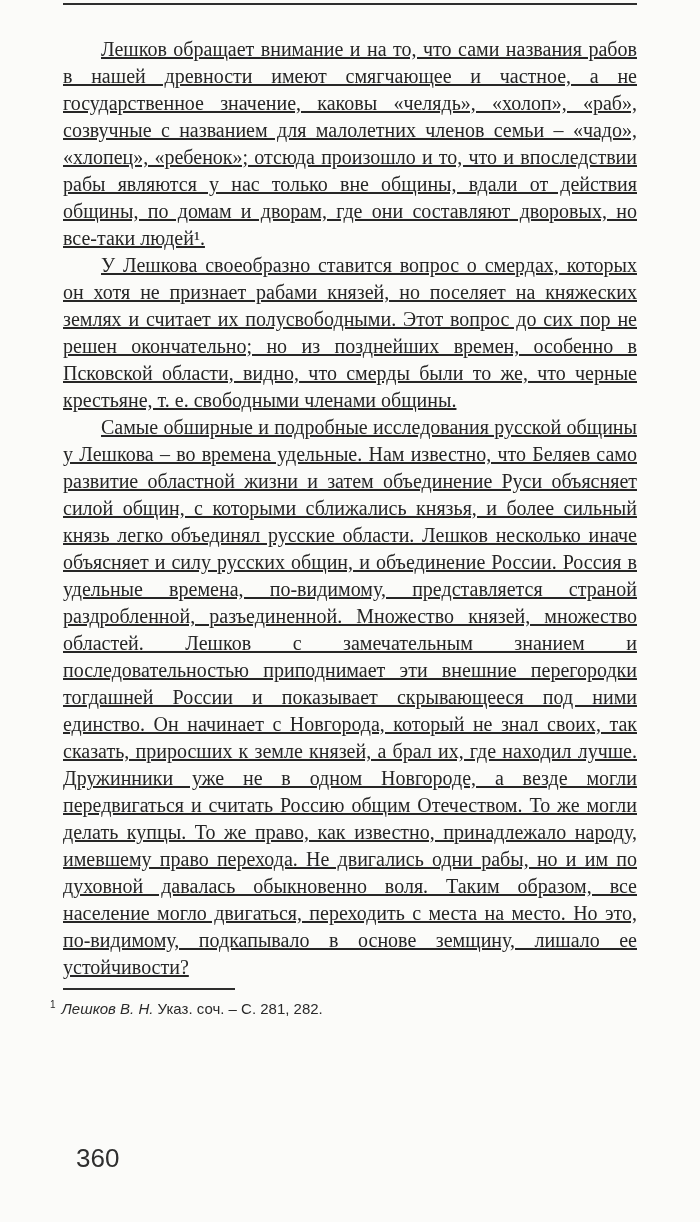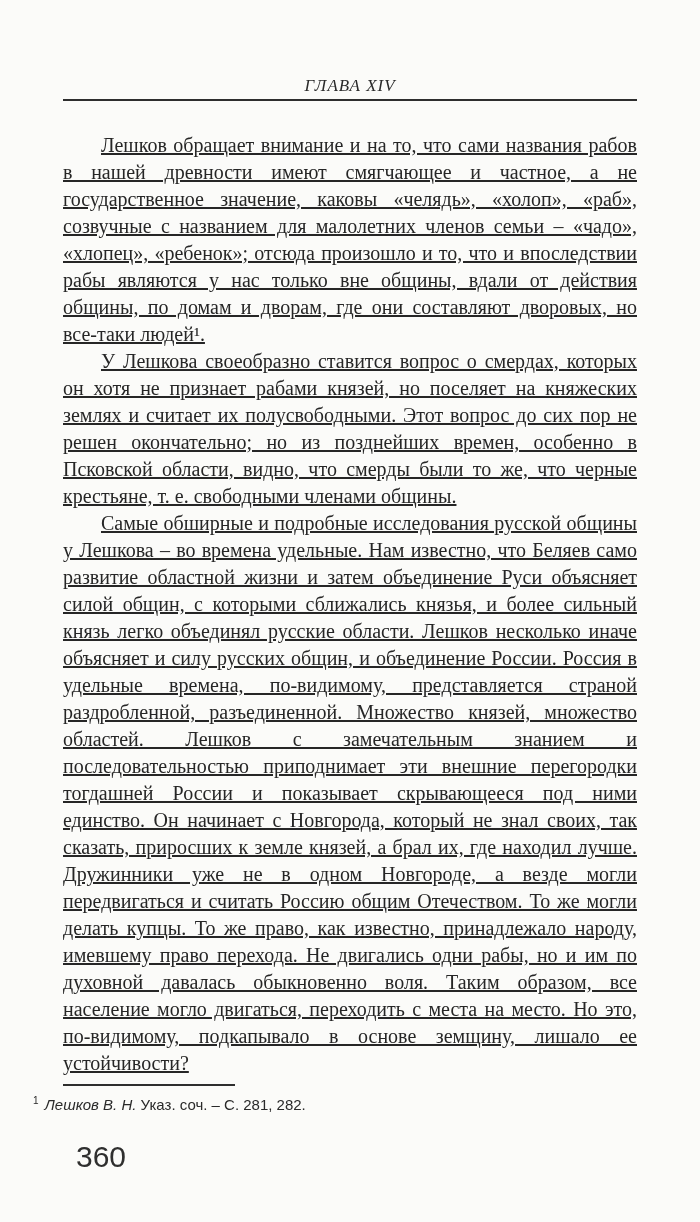--- a/index.html
+++ b/index.html
@@ -46,50 +46,47 @@
     margin: 0;
     text-indent: 38px;
   }
   .footnote-rule {
     width: 172px;
     margin: 7px 0 0 63px;
     border: 0;
     border-top: 2px solid #2e2e2e;
   }
   .footnote {
-    margin: 5px 63px 0 33px;
+    margin: 5px 63px 0 50px;
     font-family: "Liberation Sans", sans-serif;
     font-size: 15px;
     line-height: 20px;
     color: #2a2a2a;
   }
   .footnote sup {
     font-size: 10px;
     margin-right: 6px;
   }
   .fn-author {
     font-style: italic;
   }
   .page-number {
     position: absolute;
     left: 76px;
     bottom: 48px;
     font-family: "Liberation Sans", sans-serif;
-    font-size: 30px;
+    font-size: 26px;
     color: #2f2f2f;
   }
 </style>
 </head>
 <body>
 
 <div class="page">
 
-  <div class="running-head">
-    <span>ГЛАВА XIV</span>
-  </div>
 
   <hr class="head-rule">
 
   <div class="body-text">
     <p>Лешков обращает внимание и на то, что сами названия рабов в нашей древности имеют смягчающее и частное, а не государственное значение, каковы «челядь», «холоп», «раб», созвучные с названием для малолетних членов семьи – «чадо», «хлопец», «ребенок»; отсюда произошло и то, что и впоследствии рабы являются у нас только вне общины, вдали от действия общины, по домам и дворам, где они составляют дворовых, но все-таки людей¹.</p>
     <p>У Лешкова своеобразно ставится вопрос о смердах, которых он хотя не признает рабами князей, но поселяет на княжеских землях и считает их полусвободными. Этот вопрос до сих пор не решен окончательно; но из позднейших времен, особенно в Псковской области, видно, что смерды были то же, что черные крестьяне, т. е. свободными членами общины.</p>
     <p>Самые обширные и подробные исследования русской общины у Лешкова – во времена удельные. Нам известно, что Беляев само развитие областной жизни и затем объединение Руси объясняет силой общин, с которыми сближались князья, и более сильный князь легко объединял русские области. Лешков несколько иначе объясняет и силу русских общин, и объединение России. Россия в удельные времена, по-видимому, представляется страной раздробленной, разъединенной. Множество князей, множество областей. Лешков с замечательным знанием и последовательностью приподнимает эти внешние перегородки тогдашней России и показывает скрывающееся под ними единство. Он начинает с Новгорода, который не знал своих, так сказать, приросших к земле князей, а брал их, где находил лучше. Дружинники уже не в одном Новгороде, а везде могли передвигаться и считать Россию общим Отечеством. То же могли делать купцы. То же право, как известно, принадлежало народу, имевшему право перехода. Не двигались одни рабы, но и им по духовной давалась обыкновенно воля. Таким образом, все население могло двигаться, переходить с места на место. Но это, по-видимому, подкапывало в основе земщину, лишало ее устойчивости?</p>
   </div>
 
   <hr class="footnote-rule">

